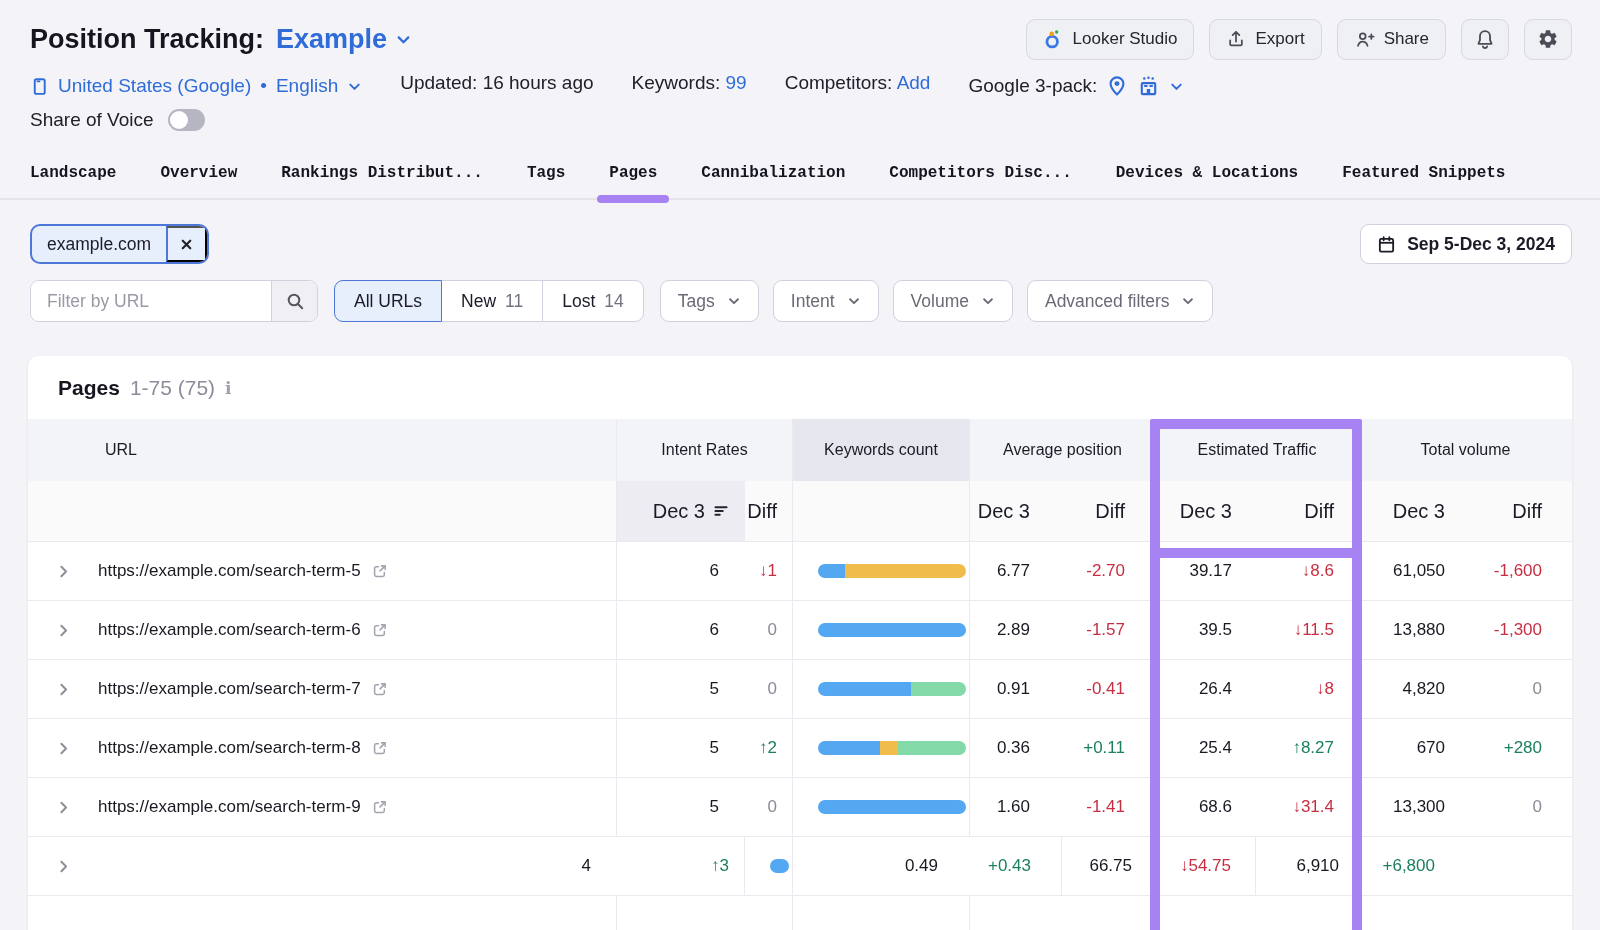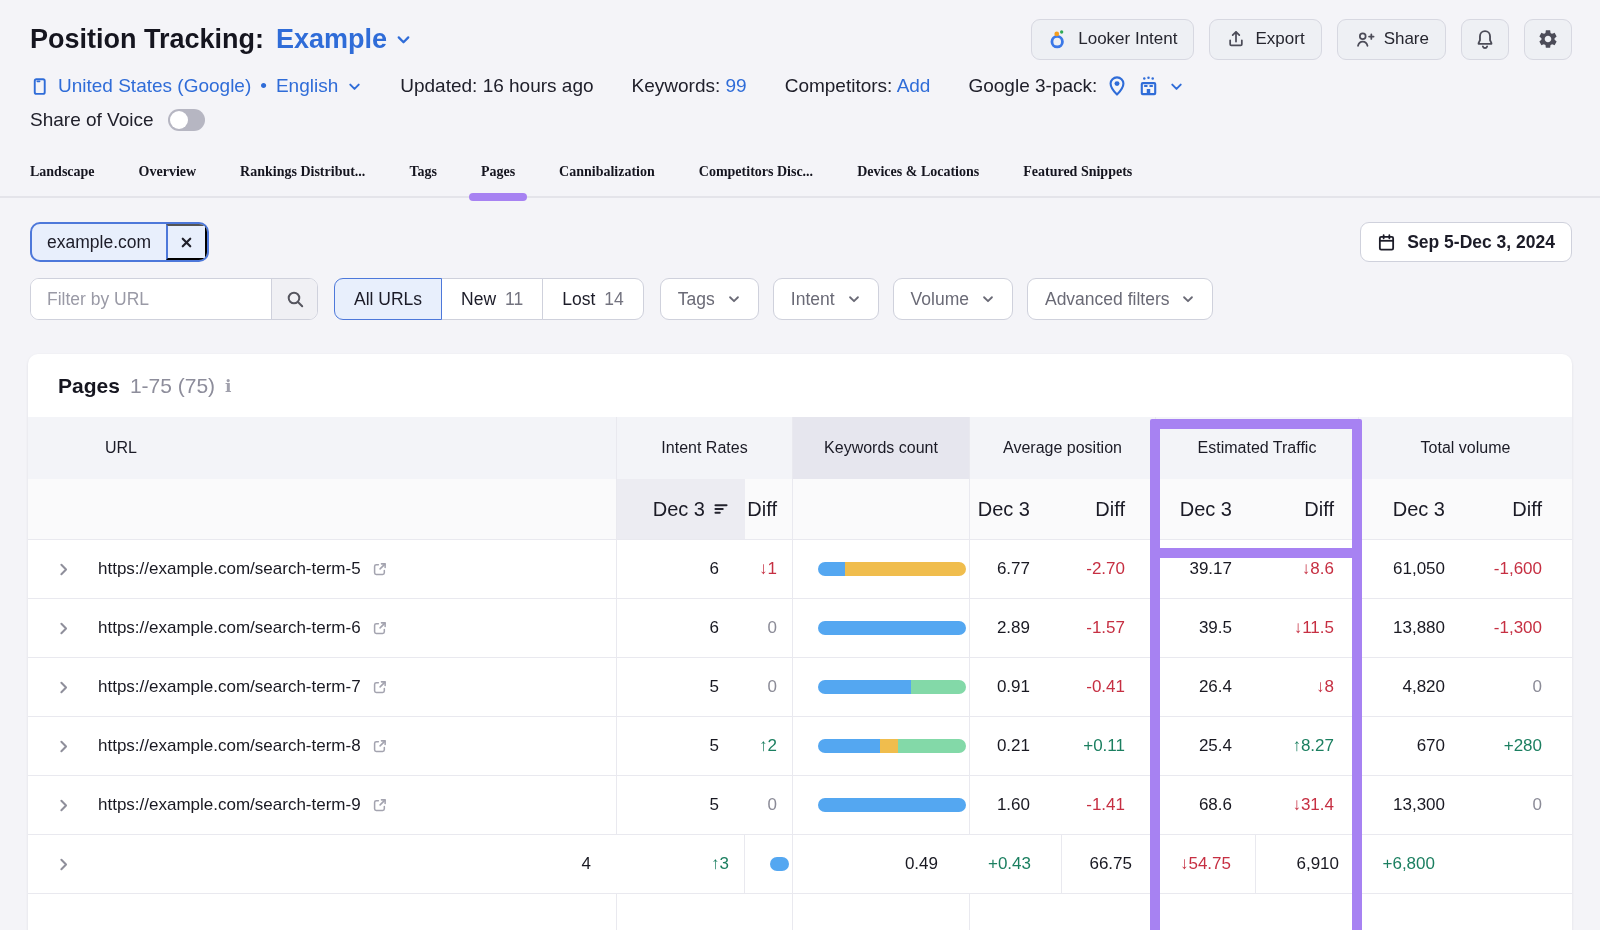--- a/index.html
+++ b/index.html
@@ -25,33 +25,33 @@
   .title-row{display:flex;align-items:center;justify-content:space-between;height:46px}
   .title-left{display:flex;align-items:baseline;gap:12px}
   .page-title{font-size:27px;font-weight:700;color:#15151f}
   .project-picker{display:inline-flex;align-items:center;gap:8px;background:none;border:none;cursor:pointer;color:var(--accent-blue);font-family:Liberation Sans, sans-serif}
   .project-picker .proj{font-size:27px;font-weight:600}
   .actions{display:flex;align-items:center;gap:15px}
   .btn{display:inline-flex;align-items:center;gap:9px;background:var(--btn-bg);border:1px solid var(--btn-border);border-radius:9px;padding:0 16px;height:41px;font-size:17px;color:#26262f;font-family:inherit;cursor:pointer}
   .btn .ic{color:#4c4c58}
   .btn.icon-only{padding:0 12px}
 
-  .meta-row{display:flex;align-items:center;gap:38px;margin-top:10px;height:28px;font-size:19px;color:#20202b}
+  .meta-row{display:flex;gap:38px;margin-top:10px;height:28px;font-size:19px;color:#20202b}
   .loc-group{display:inline-flex;align-items:center;gap:9px;color:var(--accent-blue);cursor:pointer}
   .blue{color:var(--accent-blue)}
   .meta-item{white-space:nowrap}
   .gpack{display:inline-flex;align-items:center;gap:9px}
   .gpack .ic{color:var(--accent-blue)}
   .sov-row{display:flex;align-items:center;gap:14px;margin-top:6px;height:28px;font-size:19px;color:#20202b}
   .toggle{width:37px;height:22px;border-radius:11px;background:#b6b6c2;position:relative;border:none;cursor:pointer}
   .toggle .knob{position:absolute;top:2px;left:2px;width:18px;height:18px;border-radius:50%;background:#fff}
 
   
   .tabs{display:flex;gap:44px;margin-top:30px;padding:0 30px;border-bottom:2px solid #e4e4ea}
-  .tab{position:relative;background:none;border:none;font-family:Liberation Serif, serif;font-size:14px;font-weight:600;color:#15151f;padding:0 0 16px 0;cursor:pointer;white-space:nowrap}
+  .tab{position:relative;background:none;border:none;font-family:Liberation Mono, monospace;font-size:16px;font-weight:600;color:#15151f;padding:0 0 16px 0;cursor:pointer;white-space:nowrap}
   .tab.active::after{content:"";position:absolute;left:-12px;right:-12px;bottom:-5px;height:8px;border-radius:4px;background:var(--highlight-purple)}
 
   
   .filters{padding:0 28px 0 30px}
   .chip-row{display:flex;align-items:flex-start;justify-content:space-between;margin-top:24px}
   .chip{display:inline-flex;align-items:stretch;background:#e8effc;border:2px solid #4d78da;border-radius:10px;overflow:hidden;height:40px}
   .chip-text{display:flex;align-items:center;padding:0 15px;font-size:17.5px;color:#1c1c28}
   .chip-x{display:flex;align-items:center;padding:0 11px;border-left:2px solid #4d78da;color:#21212b;background:none;cursor:pointer}
   .date-btn{display:inline-flex;align-items:center;gap:11px;background:#fff;border:1px solid #cfd1dc;border-radius:9px;height:40px;padding:0 16px;font-size:17.5px;font-weight:600;color:#1c1c28;font-family:inherit;cursor:pointer}
   .date-btn .ic{color:#1c1c28}
@@ -148,21 +148,21 @@
       </div>
       <div class="actions">
         <button class="btn">
           <span class="ic">
             <svg viewBox="0 0 24 24" width="21" height="21">
                 <circle cx="10.5" cy="14.5" r="6" fill="none" stroke="#3b78e7" stroke-width="3.2"></circle>
                 <circle cx="10" cy="5.6" r="2.7" fill="#f59e1d"></circle>
                 <circle cx="15.6" cy="3.4" r="1.9" fill="#2faa53"></circle>
               </svg>
           </span>
-          <span>Looker Intent</span>
+          <span>Looker Studio</span>
         </button>
         <button class="btn">
           <span class="ic">
             <svg viewBox="0 0 24 24" width="20" height="20">
                 <path d="M12 15V4" stroke="currentColor" stroke-width="2.1" stroke-linecap="round"></path>
                 <path d="M8 7.4L12 3.4l4 4" fill="none" stroke="currentColor" stroke-width="2.1" stroke-linecap="round" stroke-linejoin="round"></path>
                 <path d="M5 13.5v4.7c0 .7.6 1.3 1.3 1.3h11.4c.7 0 1.3-.6 1.3-1.3v-4.7" fill="none" stroke="currentColor" stroke-width="2.1" stroke-linecap="round"></path>
               </svg>
           </span>
           <span>Export</span>
@@ -501,21 +501,21 @@
           </div>
           <div class="td c-num c2">5</div>
           <div class="td c-num c3 tone-up">↑2</div>
           <div class="td c4">
             <span class="bar">
               <span style="width:42%;background:#54a7f1"></span>
               <span style="width:12%;background:#f0bd4d"></span>
               <span style="width:46%;background:#83d9a8"></span>
             </span>
           </div>
-          <div class="td c-num c5">0.21</div>
+          <div class="td c-num c5">0.36</div>
           <div class="td c-num c6 tone-up">+0.11</div>
           <div class="td c-num c7">25.4</div>
           <div class="td c-num c8 tone-up">↑8.27</div>
           <div class="td c-num c9">670</div>
           <div class="td c-num c10 tone-up">+280</div>
         </div>
         <div class="tr">
           <div class="td c-chev">
             <svg viewBox="0 0 16 16" width="17" height="17">
               <path d="M6 3.6L10.4 8L6 12.4" fill="none" stroke="currentColor" stroke-width="1.9" stroke-linecap="round" stroke-linejoin="round"></path>

